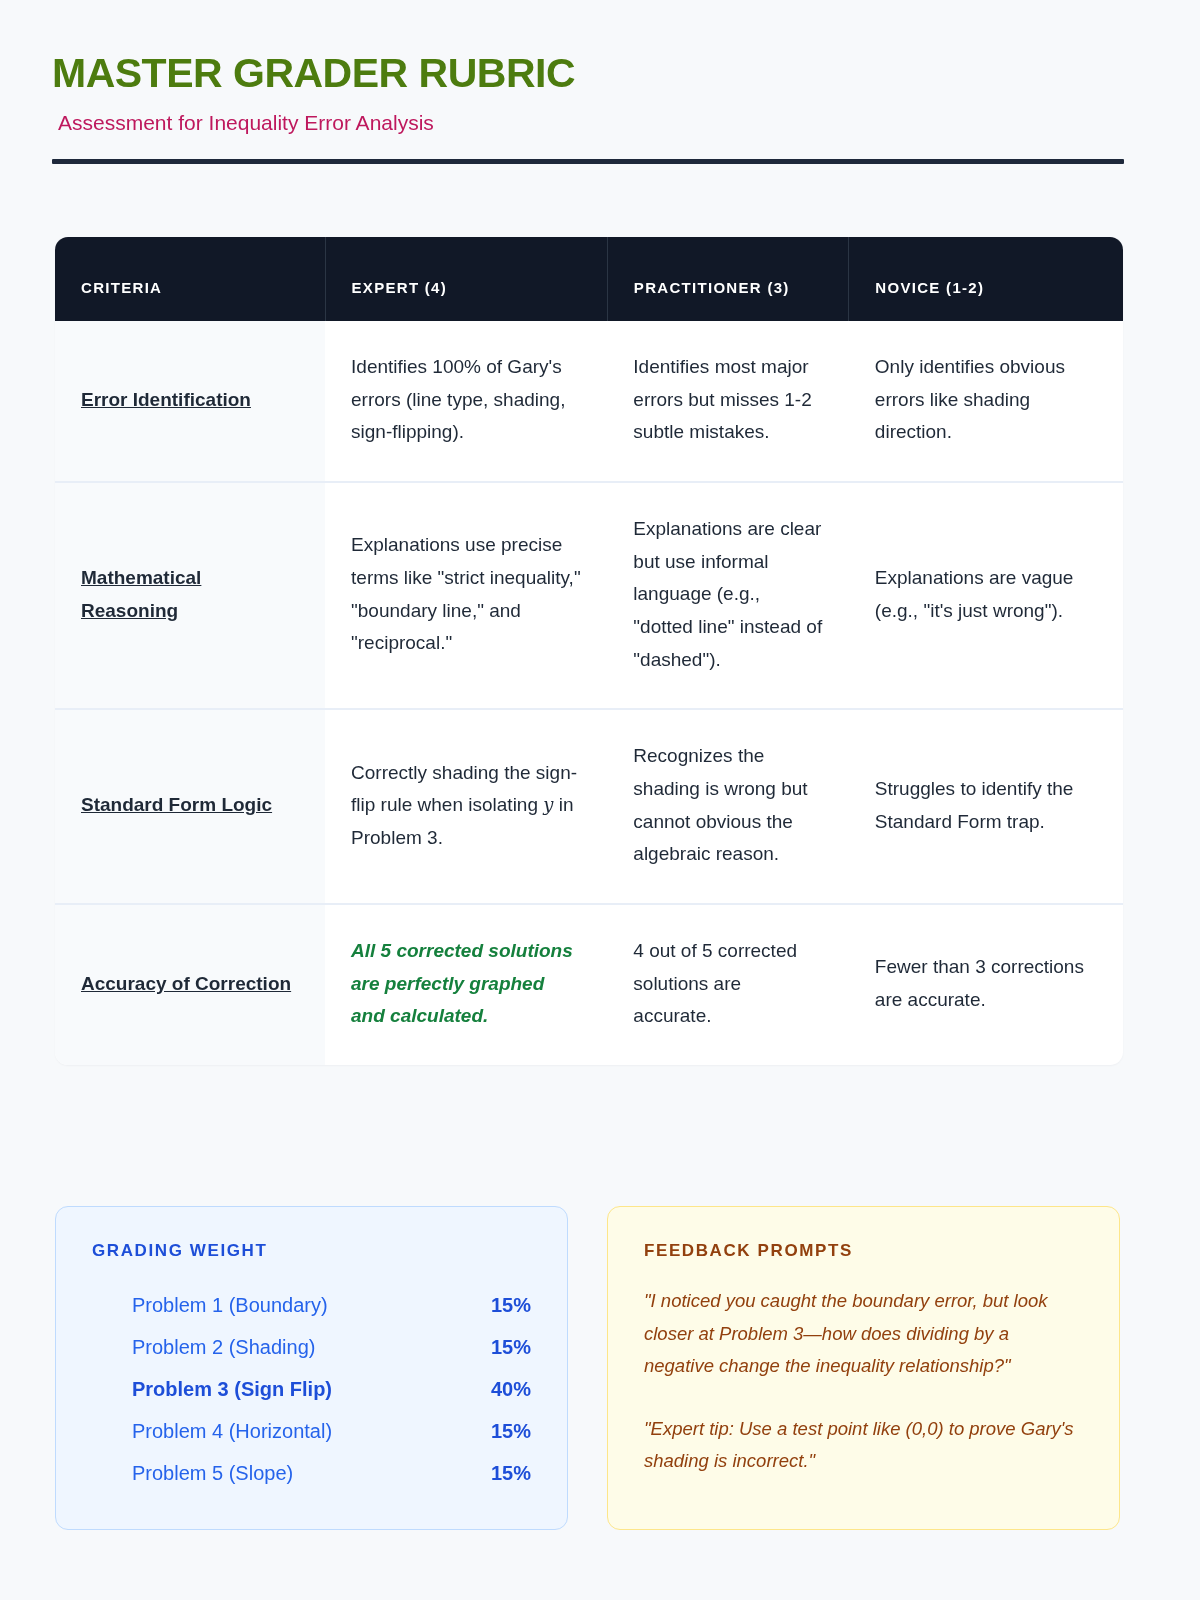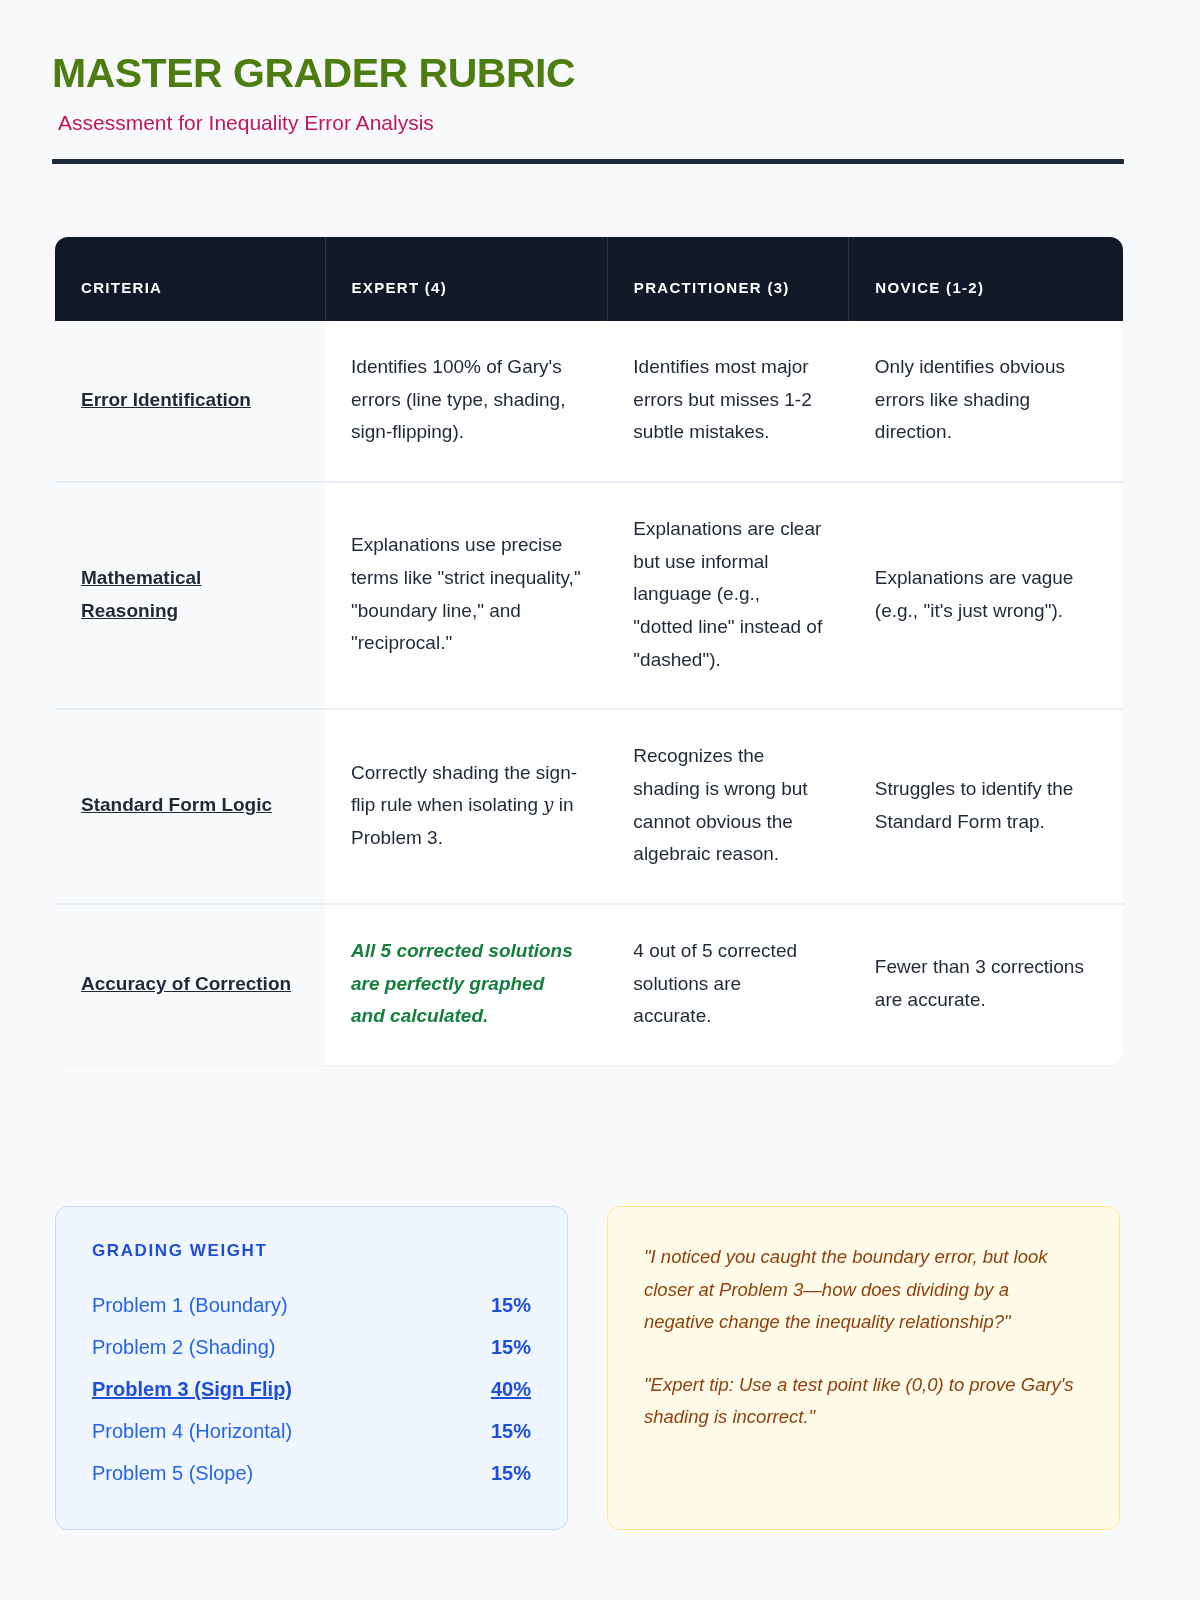--- a/index.html
+++ b/index.html
@@ -157,29 +157,29 @@
   .panel-weight .panel-heading { color: #1d4ed8; }
   .panel-feedback .panel-heading { color: #92400e; }
 
   .weight-row {
     display: flex;
     justify-content: space-between;
     align-items: baseline;
     font-size: 20px;
     color: #2563eb;
     padding: 9px 0 10px 0;
+    margin-left: 40px;
   }
   .weight-row .w-label { font-weight: normal; }
   .weight-row .w-value { font-weight: bold; color: #1d4ed8; }
 
   .weight-row.emph .w-label,
   .weight-row.emph .w-value {
     font-weight: bold;
     color: #1d4ed8;
-    text-decoration: underline;
   }
 
   .feedback-quote {
     font-size: 18.5px;
     font-style: italic;
     color: #92400e;
     line-height: 1.76;
   }
   .feedback-quote + .feedback-quote { margin-top: 30px; }
 </style>
@@ -265,19 +265,20 @@
         <span class="w-label">Problem 4 (Horizontal)</span>
         <span class="w-value">15%</span>
       </div>
       <div class="weight-row">
         <span class="w-label">Problem 5 (Slope)</span>
         <span class="w-value">15%</span>
       </div>
     </div>
 
     <div class="panel panel-feedback">
+      <div class="panel-heading">FEEDBACK PROMPTS</div>
       <div class="feedback-quote">"I noticed you caught the boundary error, but look closer at Problem 3—how does dividing by a negative change the inequality relationship?"</div>
       <div class="feedback-quote">"Expert tip: Use a test point like (0,0) to prove Gary's shading is incorrect."</div>
     </div>
 
   </div>
 
 </div>
 
 </body></html>

